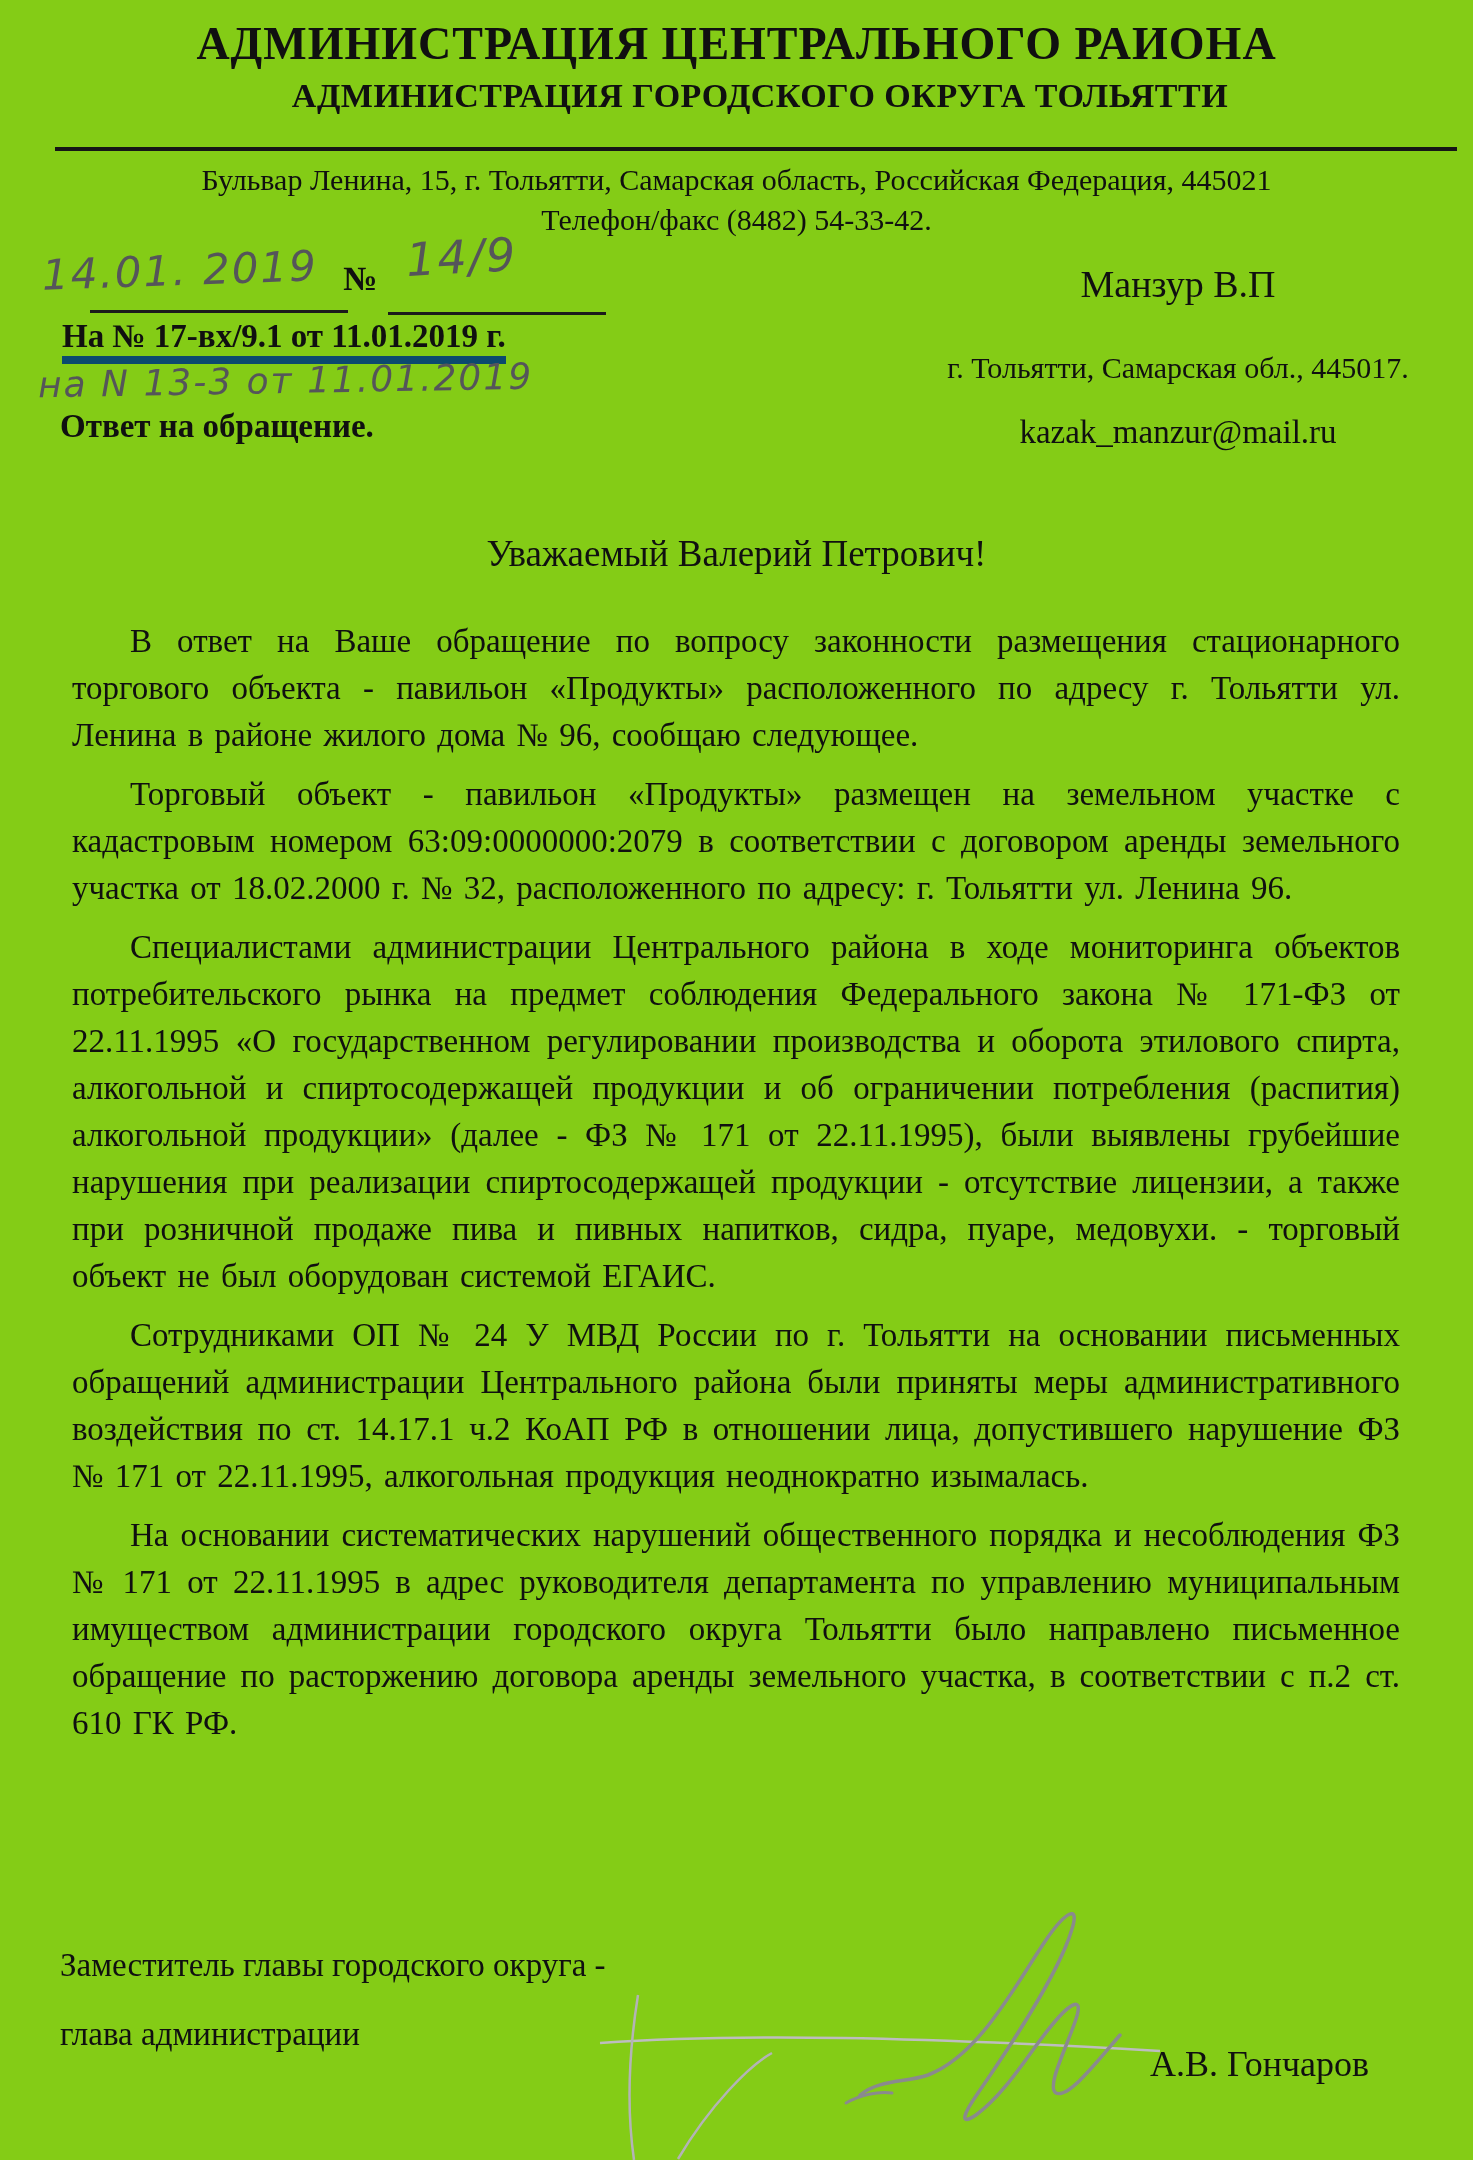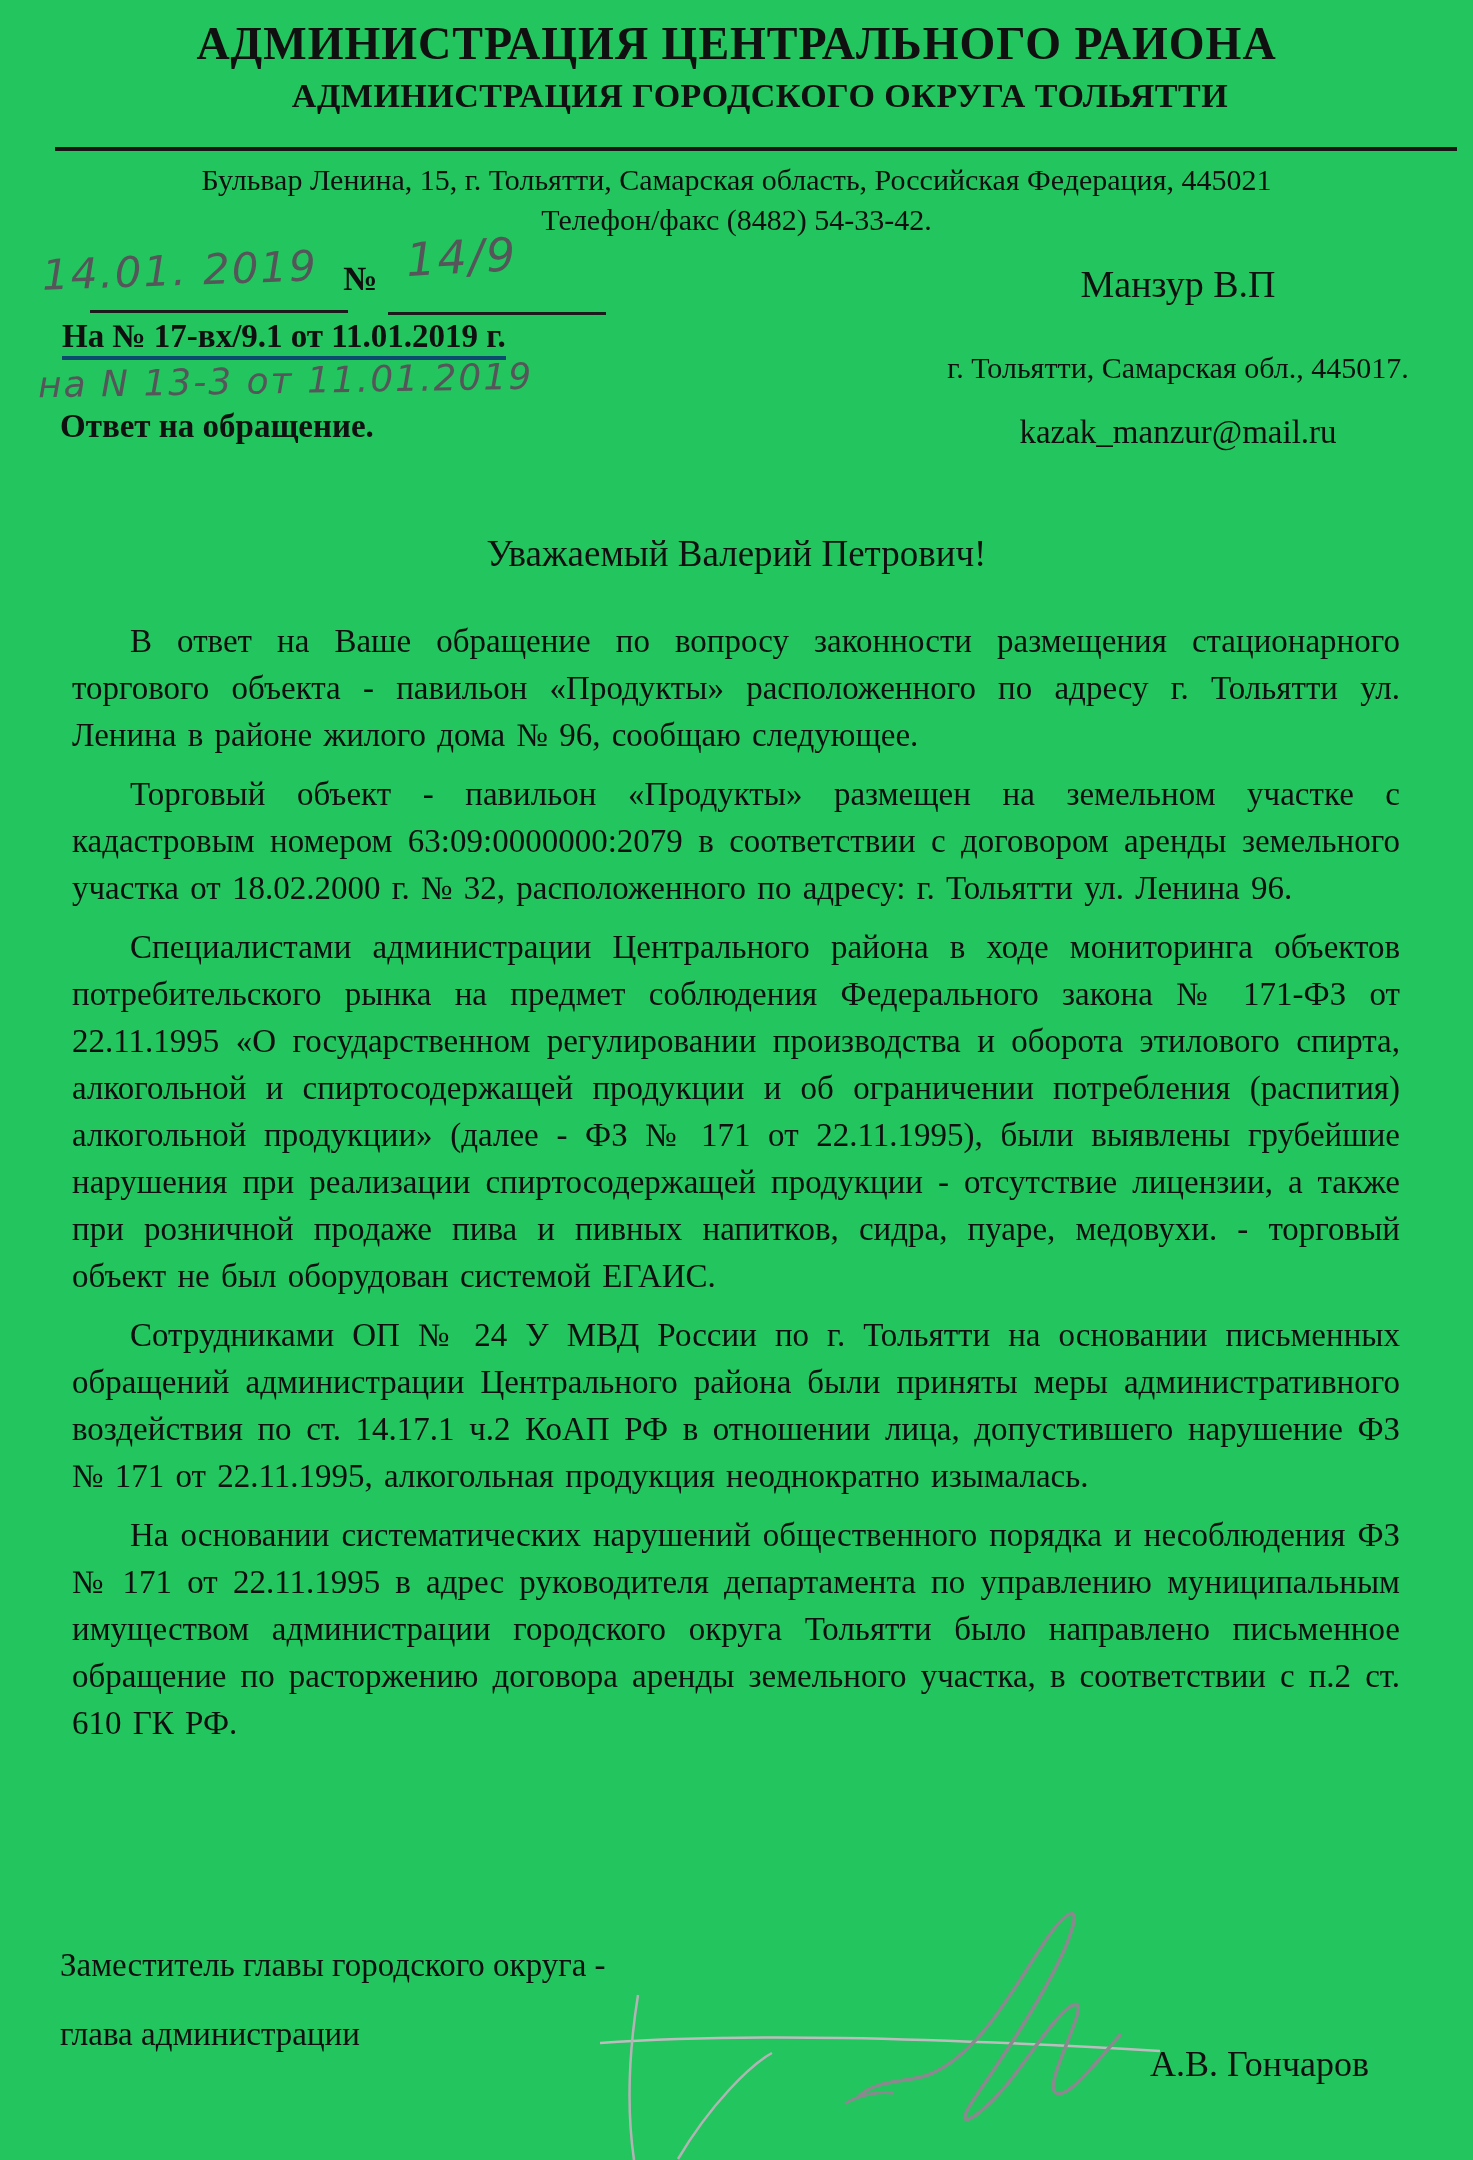--- a/index.html
+++ b/index.html
@@ -1,20 +1,20 @@
 <!DOCTYPE html>
 <html lang="ru"><head>
 <meta charset="utf-8">
 <style>
   html,body{margin:0;padding:0;background:#8a8a8a;}
   .page{
     position:relative;
     width:1473px;height:2160px;
     margin:0 auto;
-    background:#22c55e;
+    background:#84cc16;
     overflow:hidden;
     color:#101010;
     font-family:"Liberation Serif", serif;
   }
   
   .letterhead{position:absolute;top:18px;left:0;width:100%;text-align:center;}
   .org1{font-size:46px;font-weight:bold;letter-spacing:1px;line-height:52px;}
   .org2{font-size:34px;font-weight:bold;letter-spacing:.5px;line-height:44px;margin-top:4px;padding-left:47px;}
   .rule{position:absolute;top:147px;left:55px;width:1402px;border-top:4px solid #161616;}
   .addr{position:absolute;top:160px;left:0;width:100%;text-align:center;font-size:30px;line-height:40px;}
@@ -27,21 +27,21 @@
     letter-spacing:2px;
     white-space:nowrap;
   }
   
   .ref{position:absolute;left:38px;top:240px;width:600px;}
   .hw-date{position:absolute;left:4px;top:6px;font-size:42px;transform:rotate(-2deg);}
   .no-sign{position:absolute;left:305px;top:20px;font-size:34px;font-weight:bold;}
   .hw-num{position:absolute;left:368px;top:-10px;font-size:46px;transform:rotate(-3deg);}
   .uline1{position:absolute;left:52px;top:70px;width:258px;border-top:3px solid #1b1b1b;}
   .uline2{position:absolute;left:350px;top:72px;width:218px;border-top:3px solid #1b1b1b;}
-  .reply-line{position:absolute;left:24px;top:78px;font-size:33px;font-weight:bold;border-bottom:4px solid #0c4a6e;padding-bottom:1px;white-space:nowrap;}
+  .reply-line{position:absolute;left:24px;top:78px;font-size:33px;font-weight:bold;border-bottom:8px solid #0c4a6e;padding-bottom:1px;white-space:nowrap;}
   .hw-reply{position:absolute;left:0px;top:120px;font-size:36px;transform:rotate(-1deg);}
   .subject{position:absolute;left:22px;top:168px;font-size:33px;font-weight:bold;white-space:nowrap;}
   
   .recipient{position:absolute;left:908px;top:262px;width:540px;text-align:center;}
   .rec-name{font-size:38px;line-height:44px;}
   .rec-addr{font-size:30px;line-height:40px;}
   .rec-addr-wrap{margin-top:42px;}
   .rec-email{font-size:33px;margin-top:26px;}
   
   .salutation{position:absolute;top:532px;left:0;width:100%;text-align:center;font-size:37px;}

